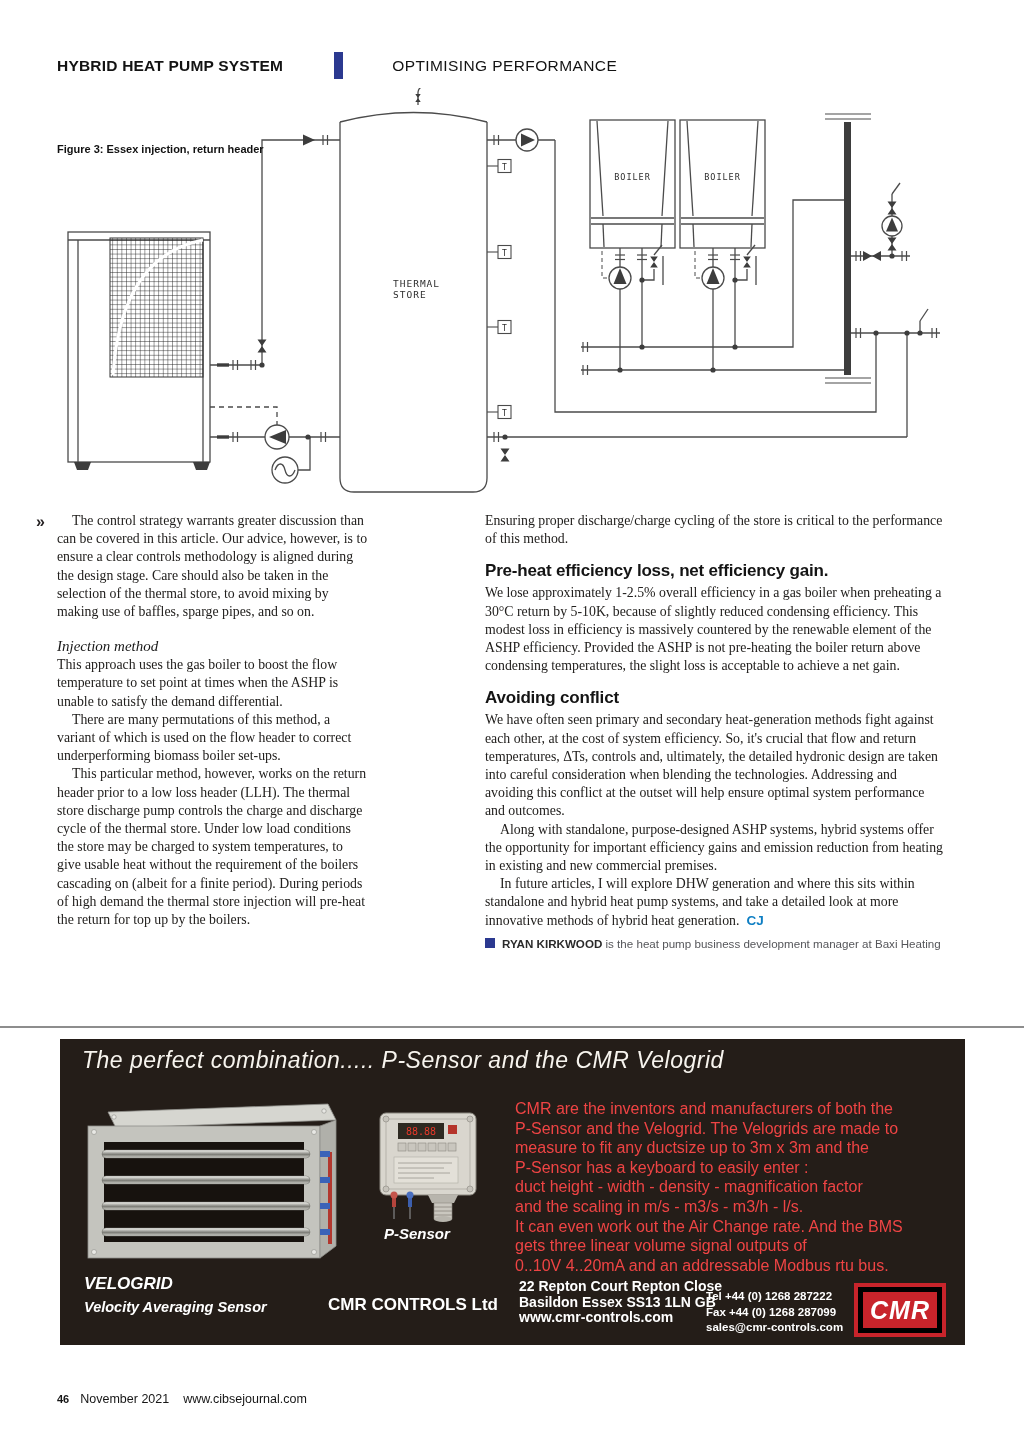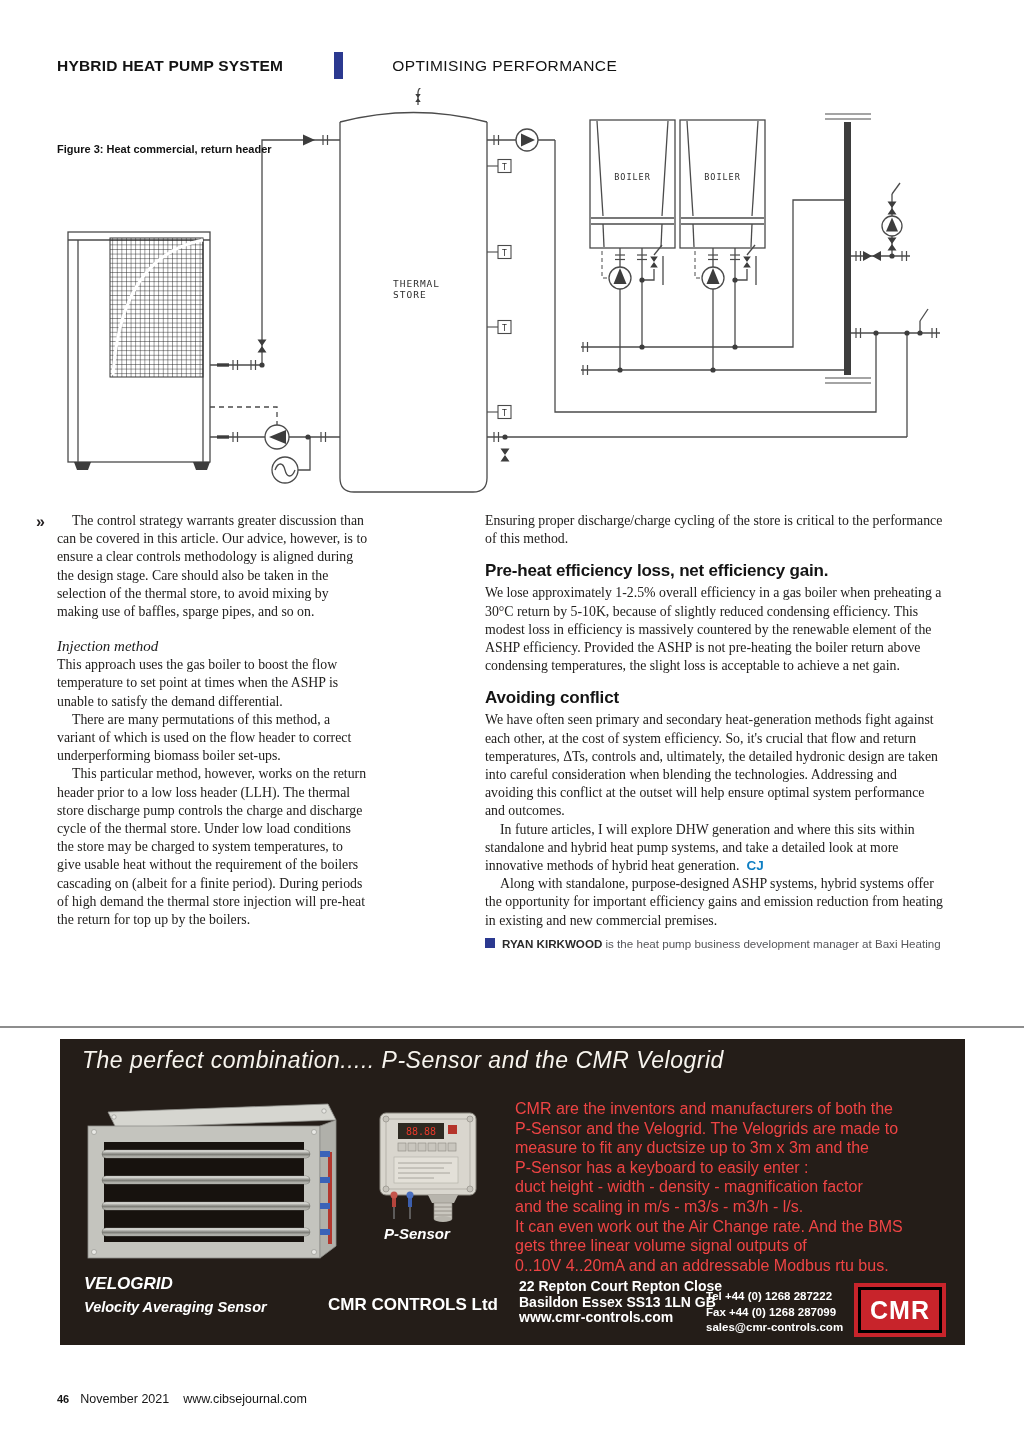--- a/index.html
+++ b/index.html
@@ -40,41 +40,41 @@
   .ps-name{position:absolute;left:324px;top:186px;font-style:italic;font-weight:700;font-size:15px;color:#fff;}
   .ad-body{position:absolute;left:455px;top:60px;width:445px;font-size:16px;line-height:19.6px;
            white-space:pre-line;color:#ef4444;}
   .ad-company{position:absolute;left:268px;top:256px;font-weight:700;font-size:17px;color:#fff;white-space:nowrap;}
   .ad-address{position:absolute;left:459px;top:240px;font-weight:700;font-size:14px;line-height:15.5px;
               white-space:pre-line;color:#fff;}
   .ad-contact{position:absolute;left:646px;top:250px;font-weight:700;font-size:11.5px;line-height:15.5px;
               white-space:pre-line;color:#fff;}
   .cmr-logo{position:absolute;left:794px;top:244px;width:92px;height:54px;background:#c8242b;
             display:flex;align-items:center;justify-content:center;box-sizing:border-box;padding:4px;}
-  .cmr-logo .inner{border:3px solid #000000;width:100%;height:100%;display:flex;align-items:center;
-            justify-content:center;box-sizing:border-box;}
+  .cmr-logo .inner{border:5px solid #000000;width:100%;height:100%;display:flex;align-items:center;
+            justify-content:center;box-sizing:border-box;font-style:italic;}
   .cmr-logo .txt{font-weight:700;font-size:25px;letter-spacing:1px;color:#fff;}
   
   .pfoot{position:absolute;left:57px;top:1392px;font-size:12.5px;color:#161616;}
   .pfoot .num{font-weight:700;font-size:11px;margin-right:11px;}
   .pfoot .issue{margin-right:14px;}
   svg text.mono{font-family:"DejaVu Sans Mono",monospace;fill:#2f2f2f;}
 </style>
 </head>
 <body>
 
 <div class="page">
 
   <div class="hdr">
     <span class="hdr-title">HYBRID HEAT PUMP SYSTEM</span>
     <span class="hdr-bar"></span>
     <span class="hdr-section">OPTIMISING PERFORMANCE</span>
   </div>
 
-  <div class="figcap">Figure 3: Heat commercial, return header</div>
+  <div class="figcap">Figure 3: Essex injection, return header</div>
 
   <svg class="diagram" viewBox="0 0 910 418" xmlns="http://www.w3.org/2000/svg">
     <defs>
       <pattern id="hpgrid" width="4.6" height="4.6" patternUnits="userSpaceOnUse">
         <path d="M0 0H4.6M0 0V4.6" stroke="#222" stroke-width="0.9" fill="none"></path>
       </pattern>
       <g id="flg" stroke="#4b4b4b" stroke-width="1.2">
         <line x1="0" y1="-5" x2="0" y2="5"></line>
           <line x1="4.5" y1="-5" x2="4.5" y2="5"></line>
       </g>
@@ -255,22 +255,22 @@
     <p class="ind">There are many permutations of this method, a variant of which is used on the flow header to correct underperforming biomass boiler set-ups.</p>
     <p class="ind">This particular method, however, works on the return header prior to a low loss header (LLH). The thermal store discharge pump controls the charge and discharge cycle of the thermal store. Under low load conditions the store may be charged to system temperatures, to give usable heat without the requirement of the boilers cascading on (albeit for a finite period). During periods of high demand the thermal store injection will pre-heat the return for top up by the boilers.</p>
   </div>
 
   <div class="col col-right">
     <p>Ensuring proper discharge/charge cycling of the store is critical to the performance of this method.</p>
     <div class="sub-sans">Pre-heat efficiency loss, net efficiency gain.</div>
     <p>We lose approximately 1-2.5% overall efficiency in a gas boiler when preheating a 30°C return by 5-10K, because of slightly reduced condensing efficiency. This modest loss in efficiency is massively countered by the renewable element of the ASHP efficiency. Provided the ASHP is not pre-heating the boiler return above condensing temperatures, the slight loss is acceptable to achieve a net gain.</p>
     <div class="sub-sans">Avoiding conflict</div>
     <p>We have often seen primary and secondary heat-generation methods fight against each other, at the cost of system efficiency. So, it's crucial that flow and return temperatures, ΔTs, controls and, ultimately, the detailed hydronic design are taken into careful consideration when blending the technologies. Addressing and avoiding this conflict at the outset will help ensure optimal system performance and outcomes.</p>
+    <p class="ind">Along with standalone, purpose-designed ASHP systems, hybrid systems offer the opportunity for important efficiency gains and emission reduction from heating in existing and new commercial premises.</p>
     <p class="ind"><span>In future articles, I will explore DHW generation and where this sits within standalone and hybrid heat pump systems, and take a detailed look at more innovative methods of hybrid heat generation.</span><span class="endmark">CJ</span></p>
-    <p class="ind">Along with standalone, purpose-designed ASHP systems, hybrid systems offer the opportunity for important efficiency gains and emission reduction from heating in existing and new commercial premises.</p>
     <div class="byline">
       <span class="sq"></span><span class="nm">RYAN KIRKWOOD</span><span> is the heat pump business development manager at Baxi Heating</span>
     </div>
   </div>
 
   <div class="rule"></div>
 
   <div class="ad">
     <div class="ad-headline">The perfect combination..... P-Sensor and  the CMR Velogrid</div>
 

